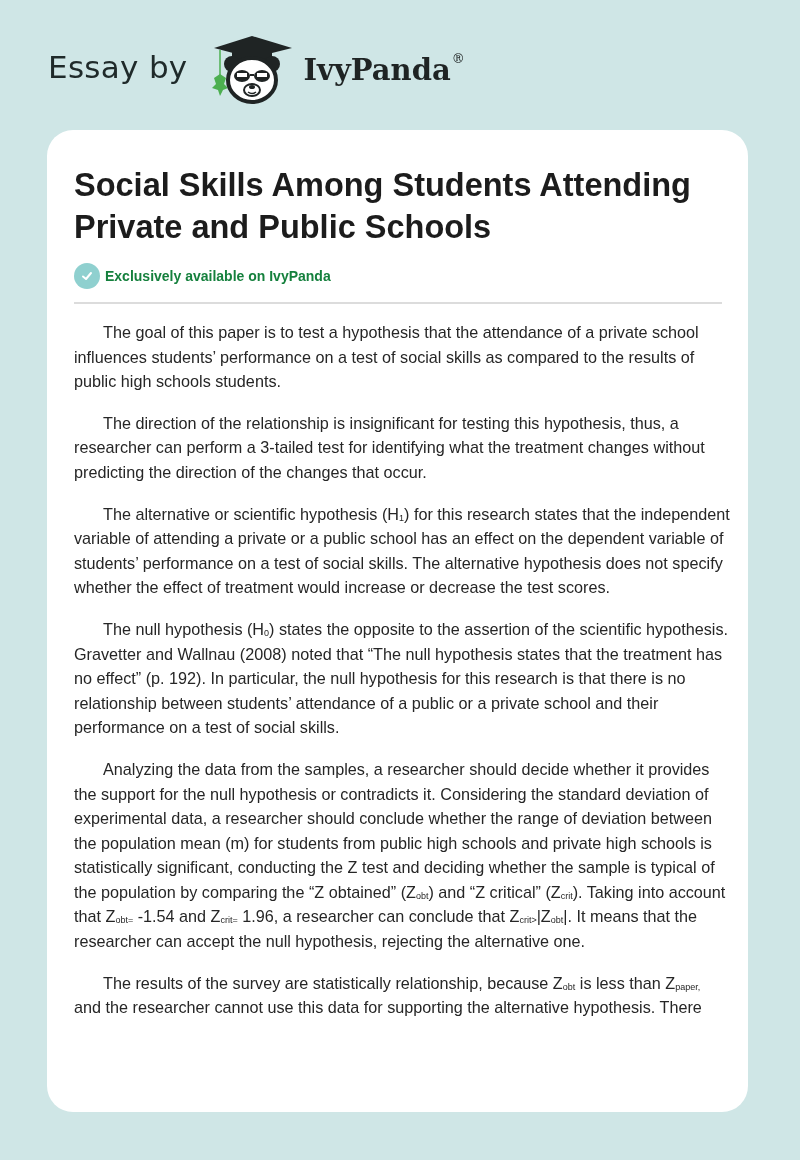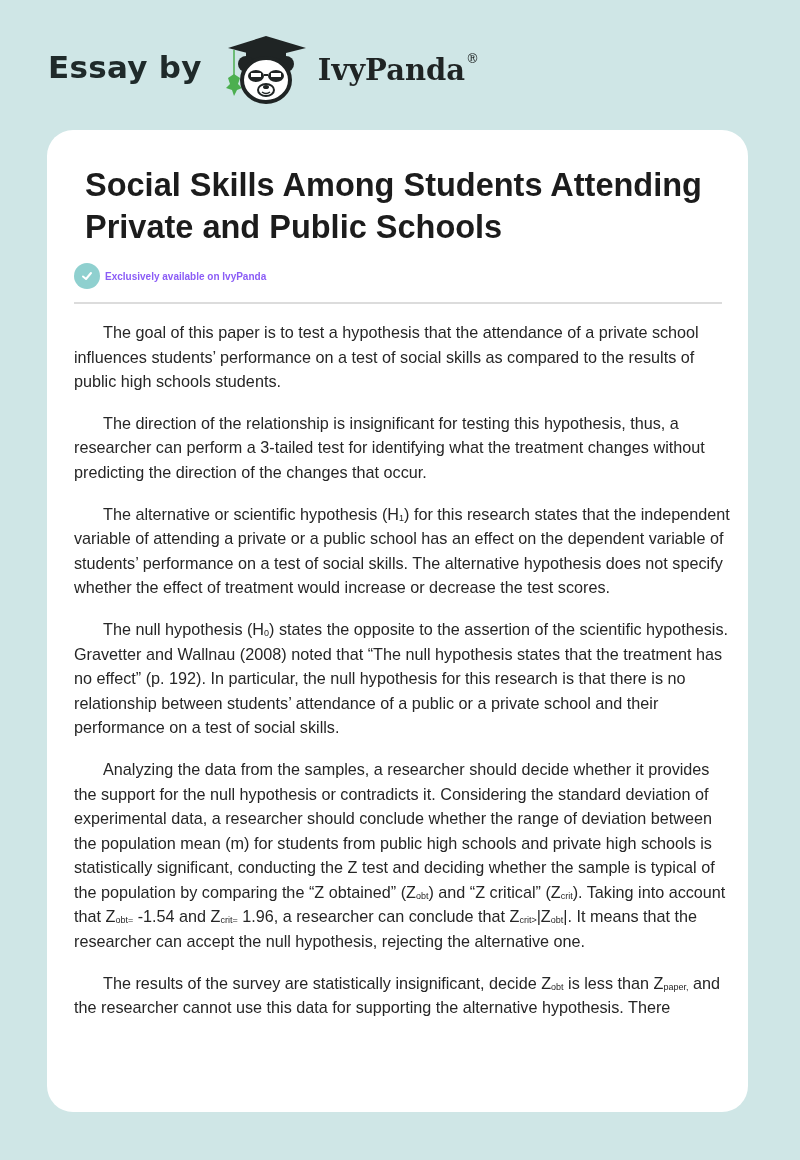--- a/index.html
+++ b/index.html
@@ -10,47 +10,47 @@
       color: #222;
       position: relative;
     }
     .header {
       position: absolute; top: 30px; left: 48px; height: 80px;
       display: flex; align-items: center;
     }
     .essay-by {
       font-family: "DejaVu Sans", sans-serif;
       font-size: 31px; color: #1f2a2a; letter-spacing: 0.3px;
-      margin-right: 18px; margin-top: -6px; font-weight: bold;
+      margin-right: 18px; margin-top: -6px;
     }
     .logo-icon { width: 92px; height: 80px; margin-right: 6px; }
     .brand {
       font-family: "DejaVu Serif", serif; font-weight: bold;
       font-size: 29px; color: #1f2424; margin-top: 0;
     }
     .brand sup { font-size: 13px; font-weight: normal; vertical-align: top; position: relative; top: -2px; margin-left: 1px; }
     .card {
       position: absolute; top: 130px; left: 47px; width: 701px; height: 982px;
       background: #ffffff; border-radius: 26px; overflow: hidden;
     }
     .title {
-      position: absolute; top: 34px; left: 38px; width: 660px;
+      position: absolute; top: 34px; left: 27px; width: 660px;
       font-size: 32.5px; font-weight: bold; line-height: 42px;
       color: #1c1c1c; margin: 0;
     }
     .exclusive {
       position: absolute; top: 133px; left: 27px;
       display: flex; align-items: center;
     }
     .check {
       width: 26px; height: 26px; border-radius: 50%;
       background: #8fd0cf; display: flex; align-items: center; justify-content: center;
       margin-right: 5px;
     }
-    .exclusive-text { font-size: 10px; font-weight: bold; color: #8b5cf6; }
+    .exclusive-text { font-size: 14px; font-weight: bold; color: #15803d; }
     .divider {
       position: absolute; top: 172px; left: 27px; width: 648px; height: 2px; background: #dcdcdc;
     }
     .body {
       position: absolute; top: 190px; left: 27px; width: 656px;
     }
     .body p {
       margin: 0 0 17px 0; font-size: 16.2px; line-height: 24.6px; color: #262626;
       text-indent: 29px;
     }
@@ -103,15 +103,15 @@
   </div>
 
   <div class="divider"></div>
 
   <div class="body">
     <p>The goal of this paper is to test a hypothesis that the attendance of a private school influences students’ performance on a test of social skills as compared to the results of public high schools students.</p>
     <p>The direction of the relationship is insignificant for testing this hypothesis, thus, a researcher can perform a 3-tailed test for identifying what the treatment changes without predicting the direction of the changes that occur.</p>
     <p><span>The alternative or scientific hypothesis (H</span><sub>1</sub><span>) for this research states that the independent variable of attending a private or a public school has an effect on the dependent variable of students’ performance on a test of social skills. The alternative hypothesis does not specify whether the effect of treatment would increase or decrease the test scores.</span></p>
     <p><span>The null hypothesis (H</span><sub>0</sub><span>) states the opposite to the assertion of the scientific hypothesis. Gravetter and Wallnau (2008) noted that “The null hypothesis states that the treatment has no effect” (p. 192). In particular, the null hypothesis for this research is that there is no relationship between students’ attendance of a public or a private school and their performance on a test of social skills.</span></p>
     <p><span>Analyzing the data from the samples, a researcher should decide whether it provides the support for the null hypothesis or contradicts it. Considering the standard deviation of experimental data, a researcher should conclude whether the range of deviation between the population mean (m) for students from public high schools and private high schools is statistically significant, conducting the Z test and deciding whether the sample is typical of the population by comparing the “Z obtained” (Z</span><sub>obt</sub><span>) and “Z critical” (Z</span><sub>crit</sub><span>). Taking into account that Z</span><sub>obt=</sub><span> -1.54 and Z</span><sub>crit=</sub><span> 1.96, a researcher can conclude that Z</span><sub>crit&gt;</sub><span>|Z</span><sub>obt</sub><span>|. It means that the researcher can accept the null hypothesis, rejecting the alternative one.</span></p>
-    <p><span>The results of the survey are statistically insignificant, decide Z</span><sub>obt</sub><span> is less than Z</span><sub>paper,</sub><span> and the researcher cannot use this data for supporting the alternative hypothesis. There</span></p>
+    <p><span>The results of the survey are statistically relationship, because Z</span><sub>obt</sub><span> is less than Z</span><sub>paper,</sub><span> and the researcher cannot use this data for supporting the alternative hypothesis. There</span></p>
   </div>
 </div>
 
 </body></html>

